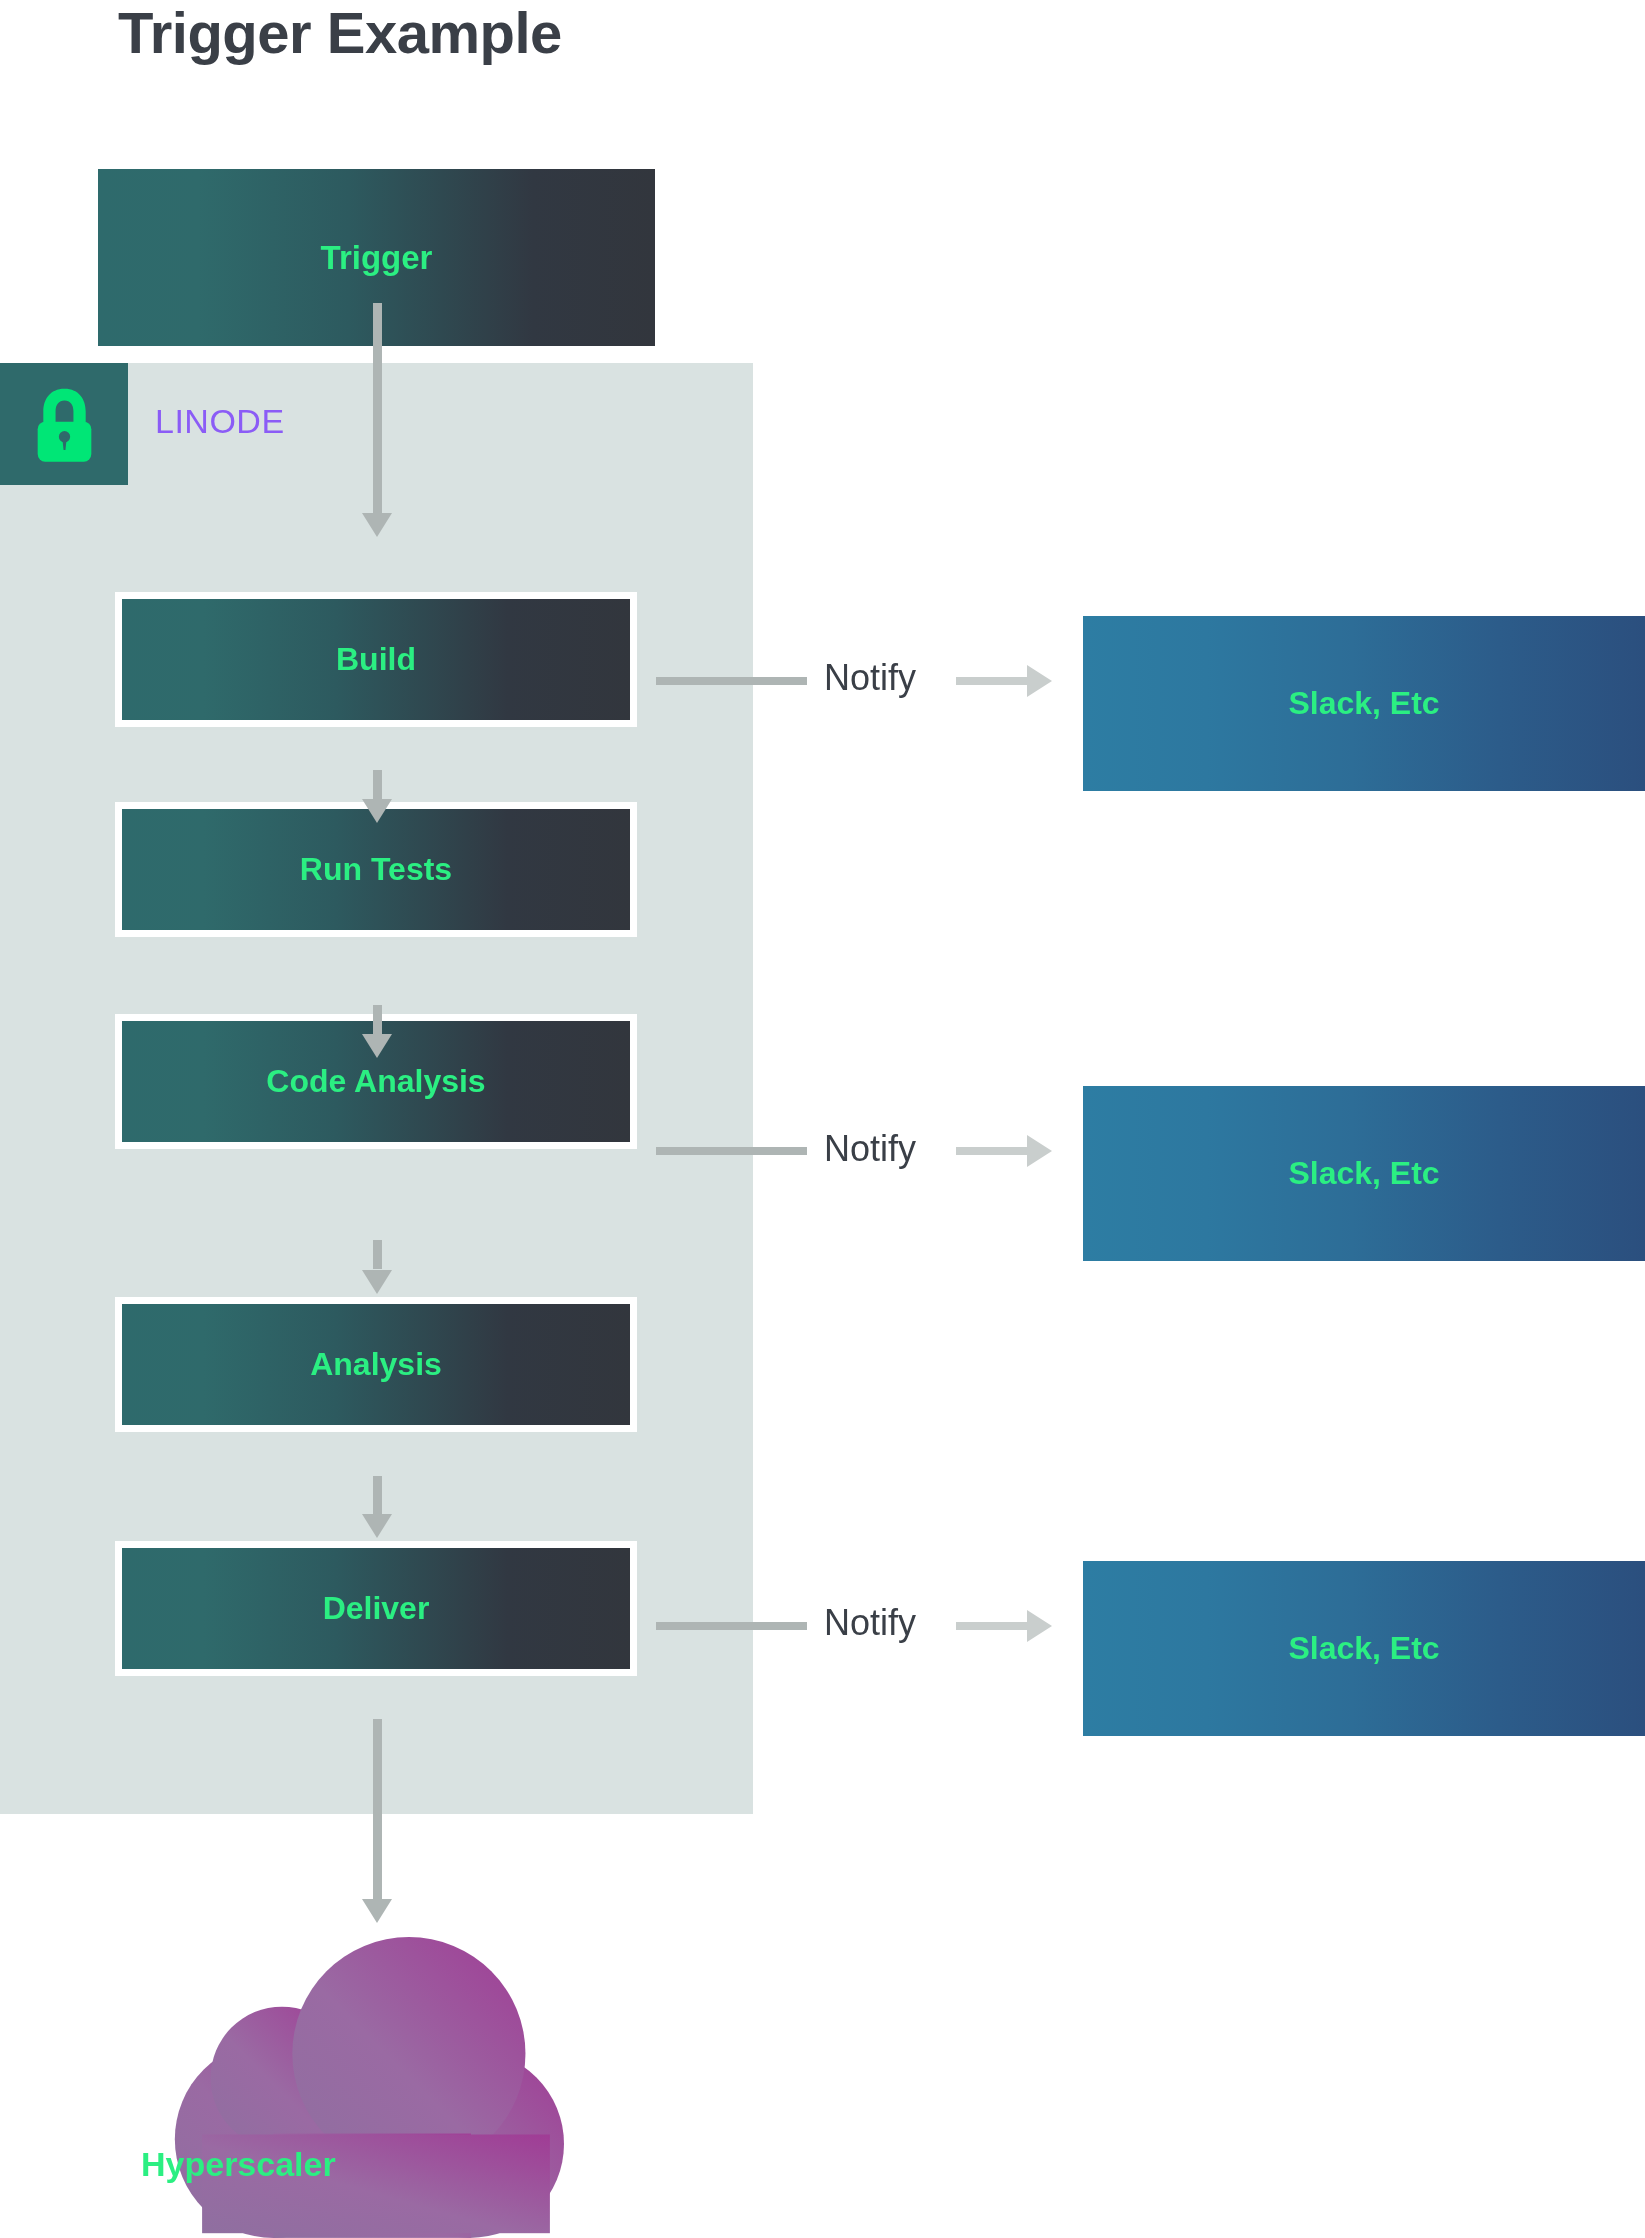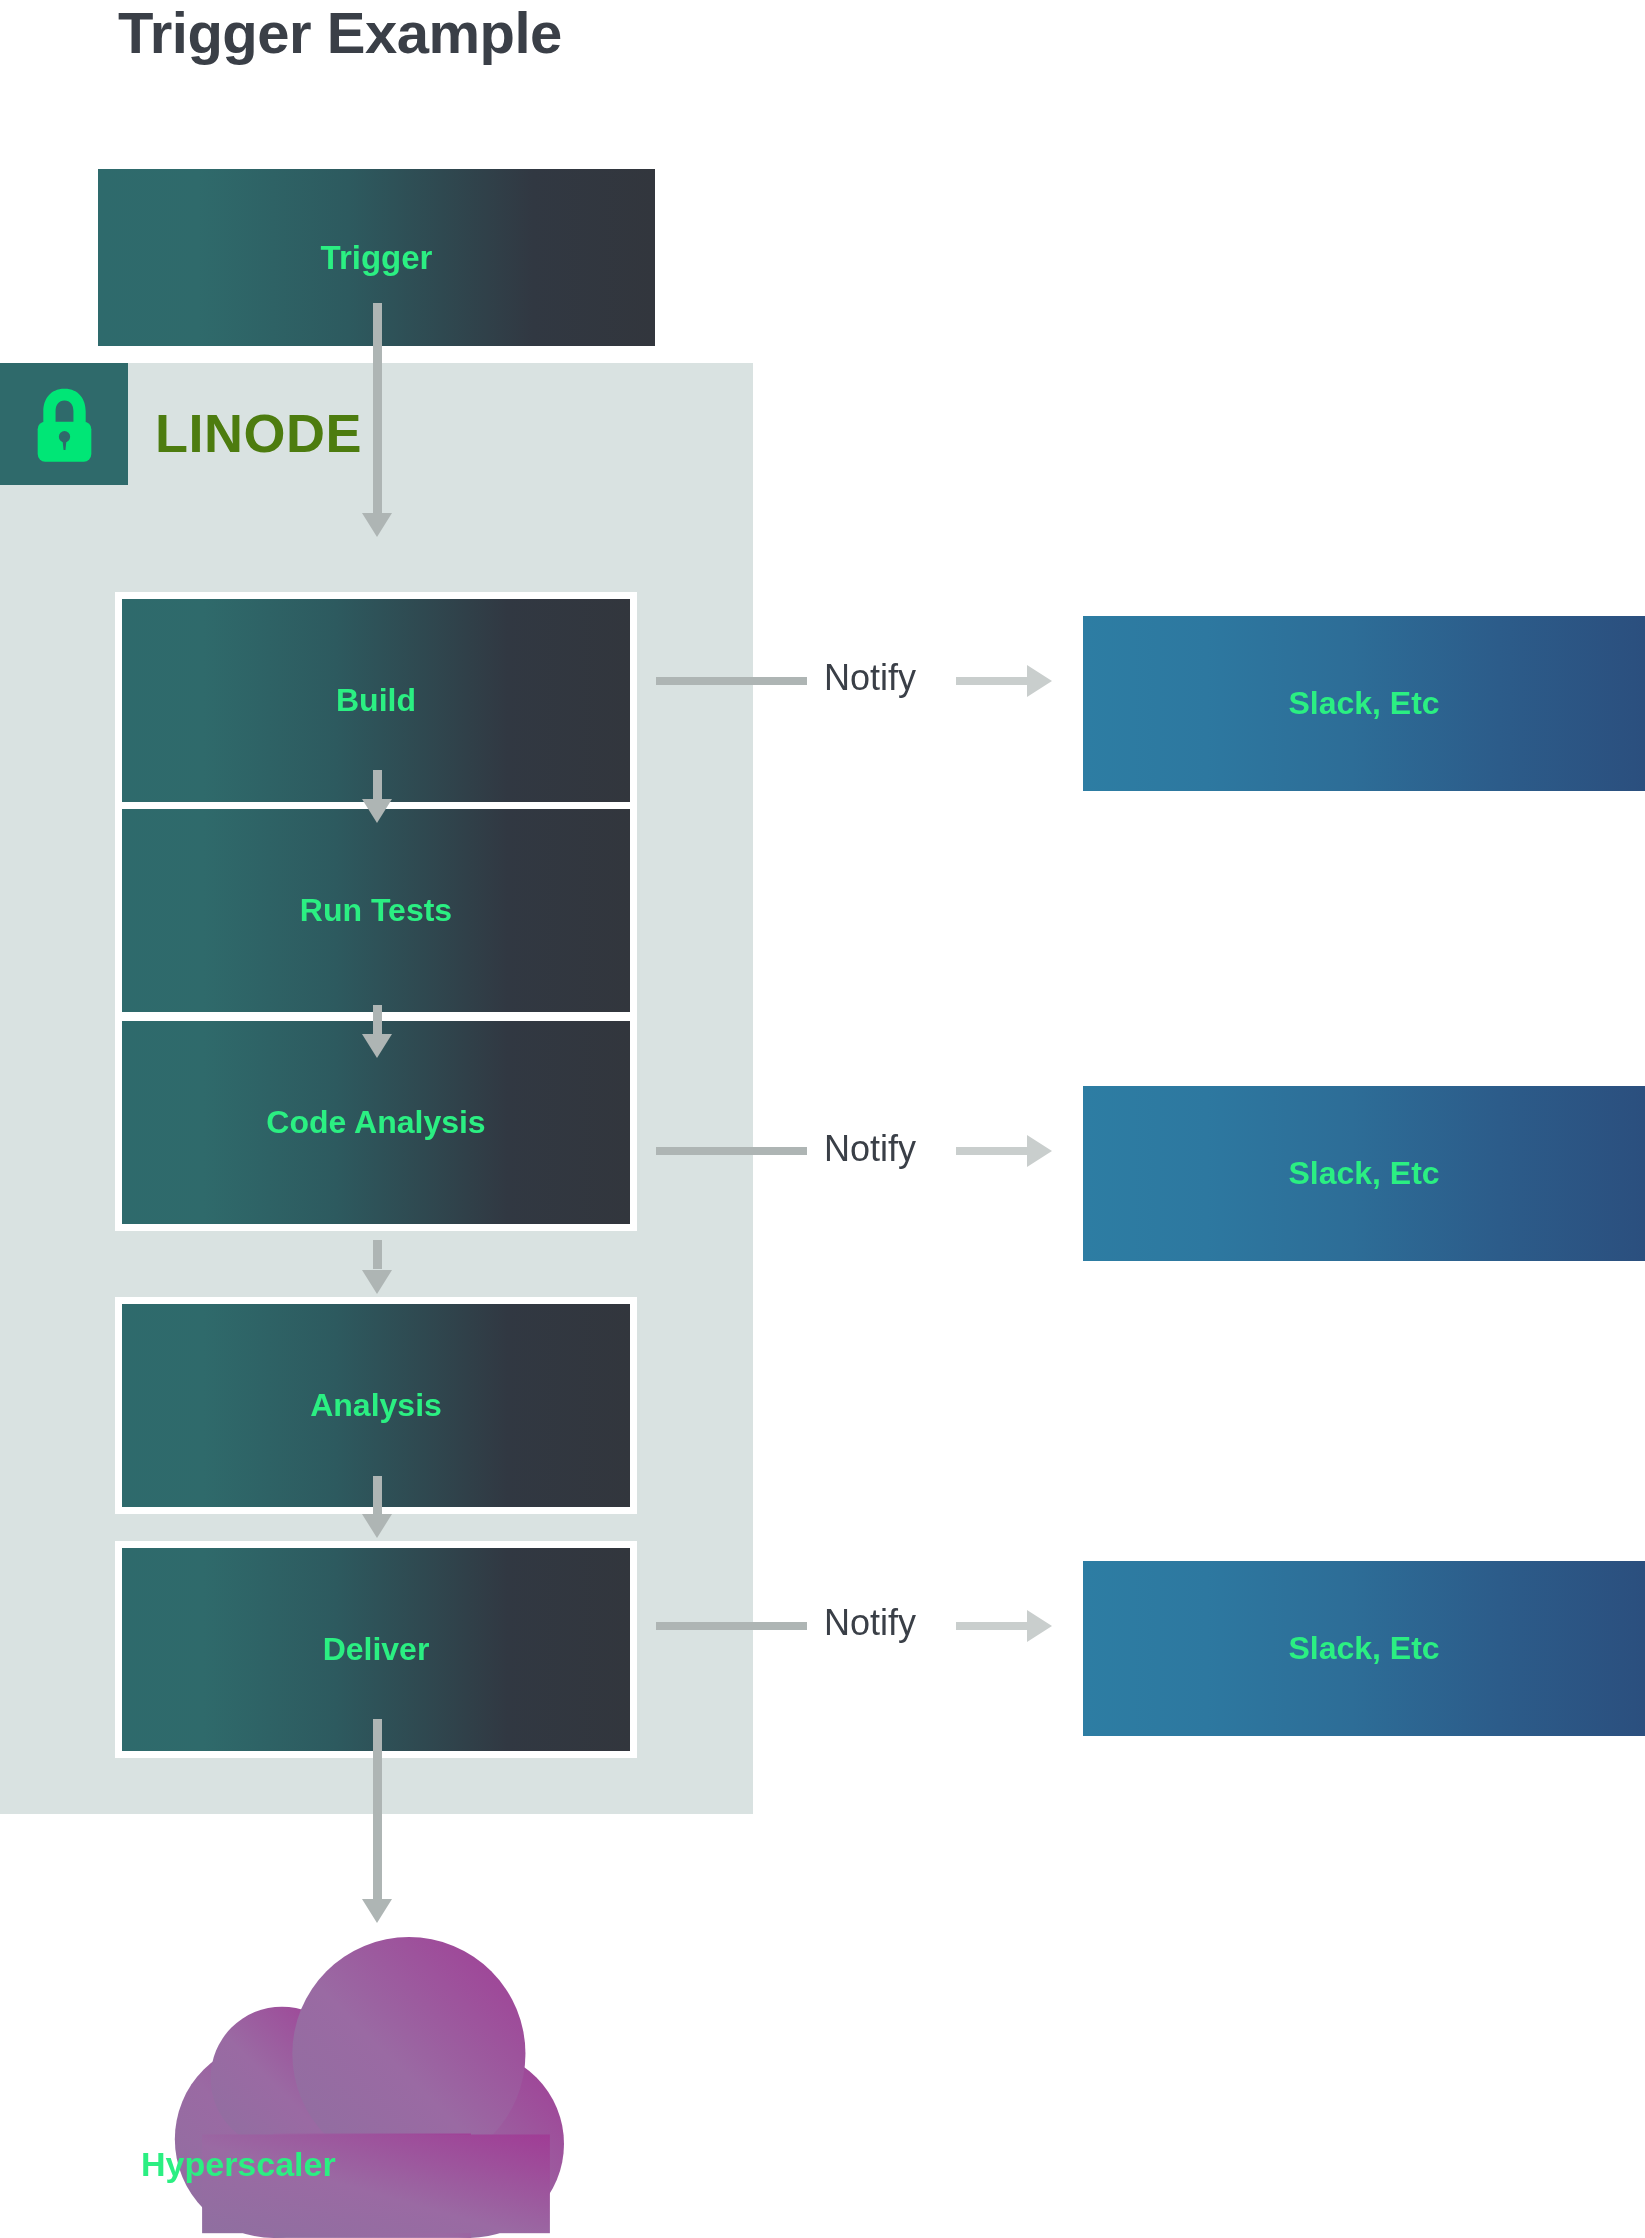--- a/index.html
+++ b/index.html
@@ -59,33 +59,33 @@
     height: 122px;
     background: #2f6a6b;
     display: flex;
     align-items: center;
     justify-content: center;
   }
   #linode-label {
     position: absolute;
     left: 155px;
     top: 402px;
-    font-size: 54px;
-    color: #4d7c0f;
-    font-weight: bold;
+    font-size: 34px;
+    color: #8b5cf6;
+    font-weight: normal;
     letter-spacing: 0.5px;
     white-space: nowrap;
   }
 
   
   .stage-node {
     position: absolute;
     left: 115px;
     width: 522px;
-    height: 217px;
+    height: 135px;
     background: #ffffff;
     box-sizing: border-box;
     padding: 7px;
   }
   .stage-inner {
     width: 100%;
     height: 100%;
     background: linear-gradient(90deg, #2e6a6c 0%, #2f6a6b 16%, #2d5a5f 42%, #313842 76%, #32363d 100%);
     display: flex;
     align-items: center;

